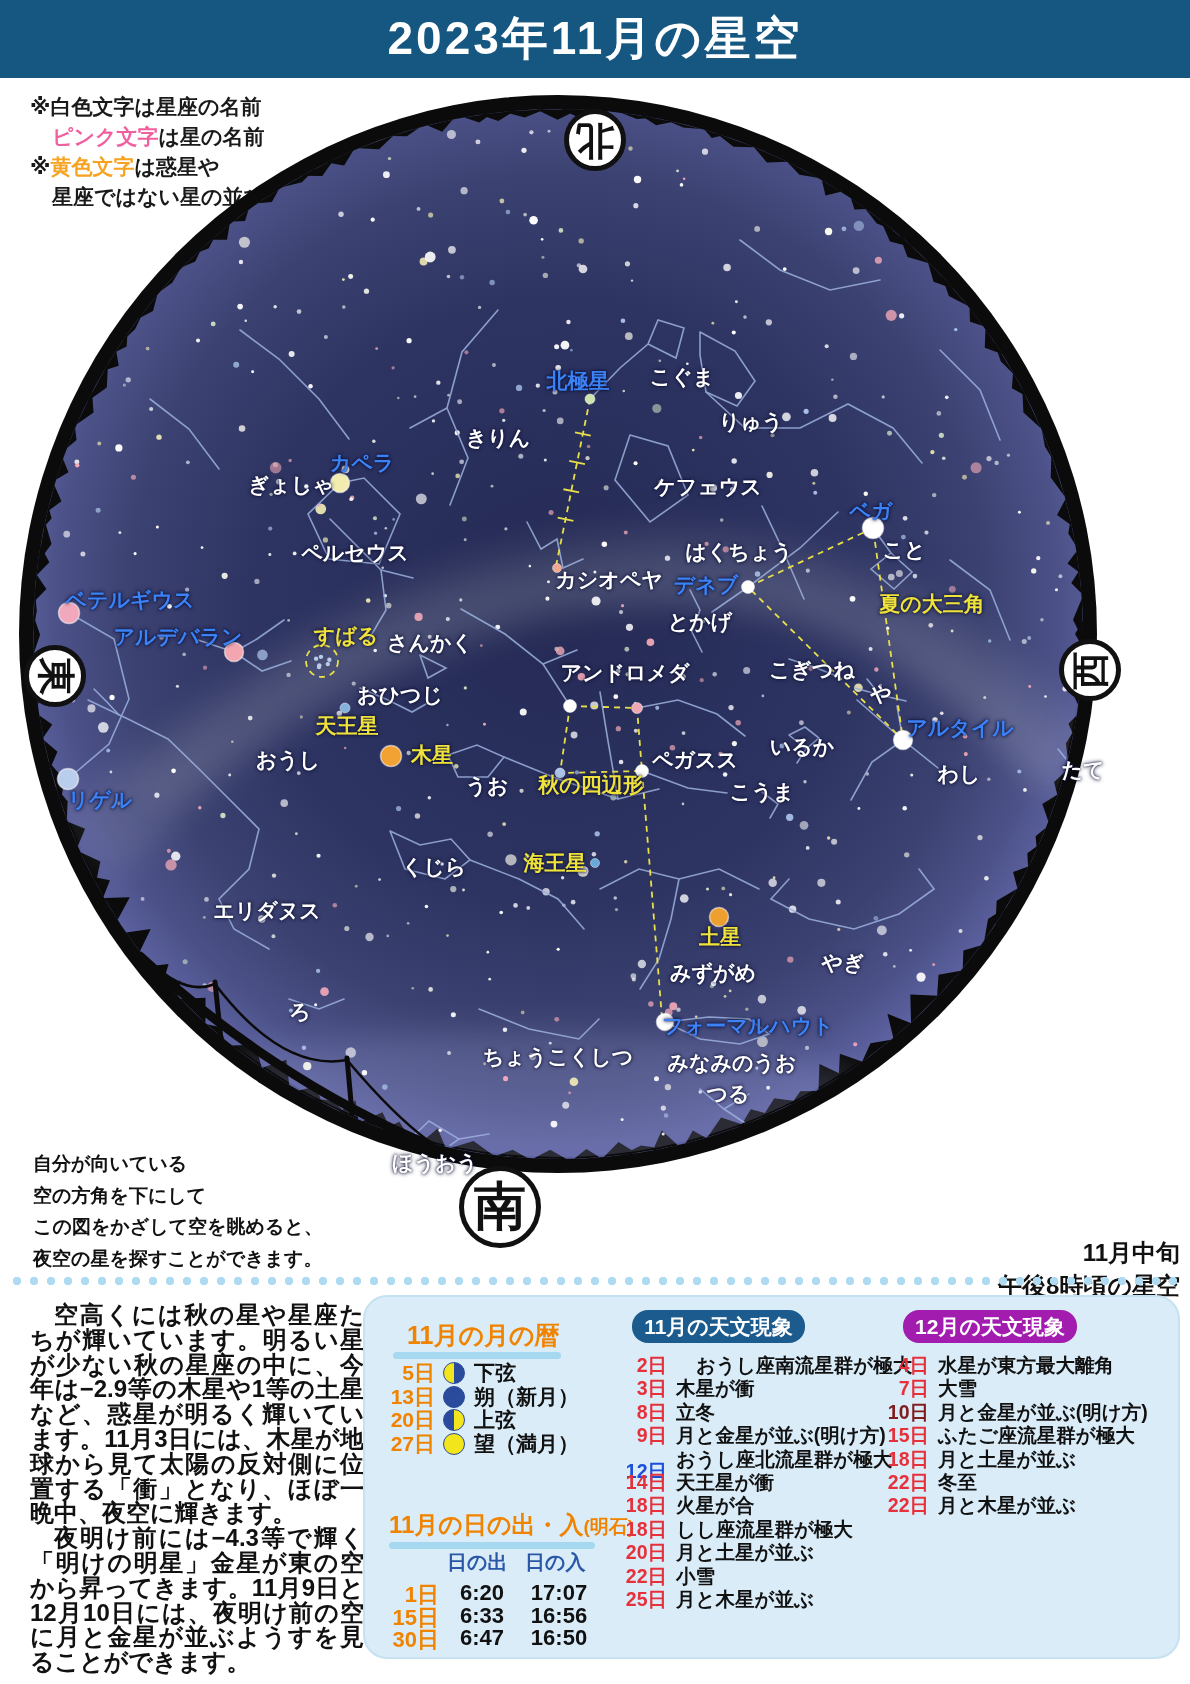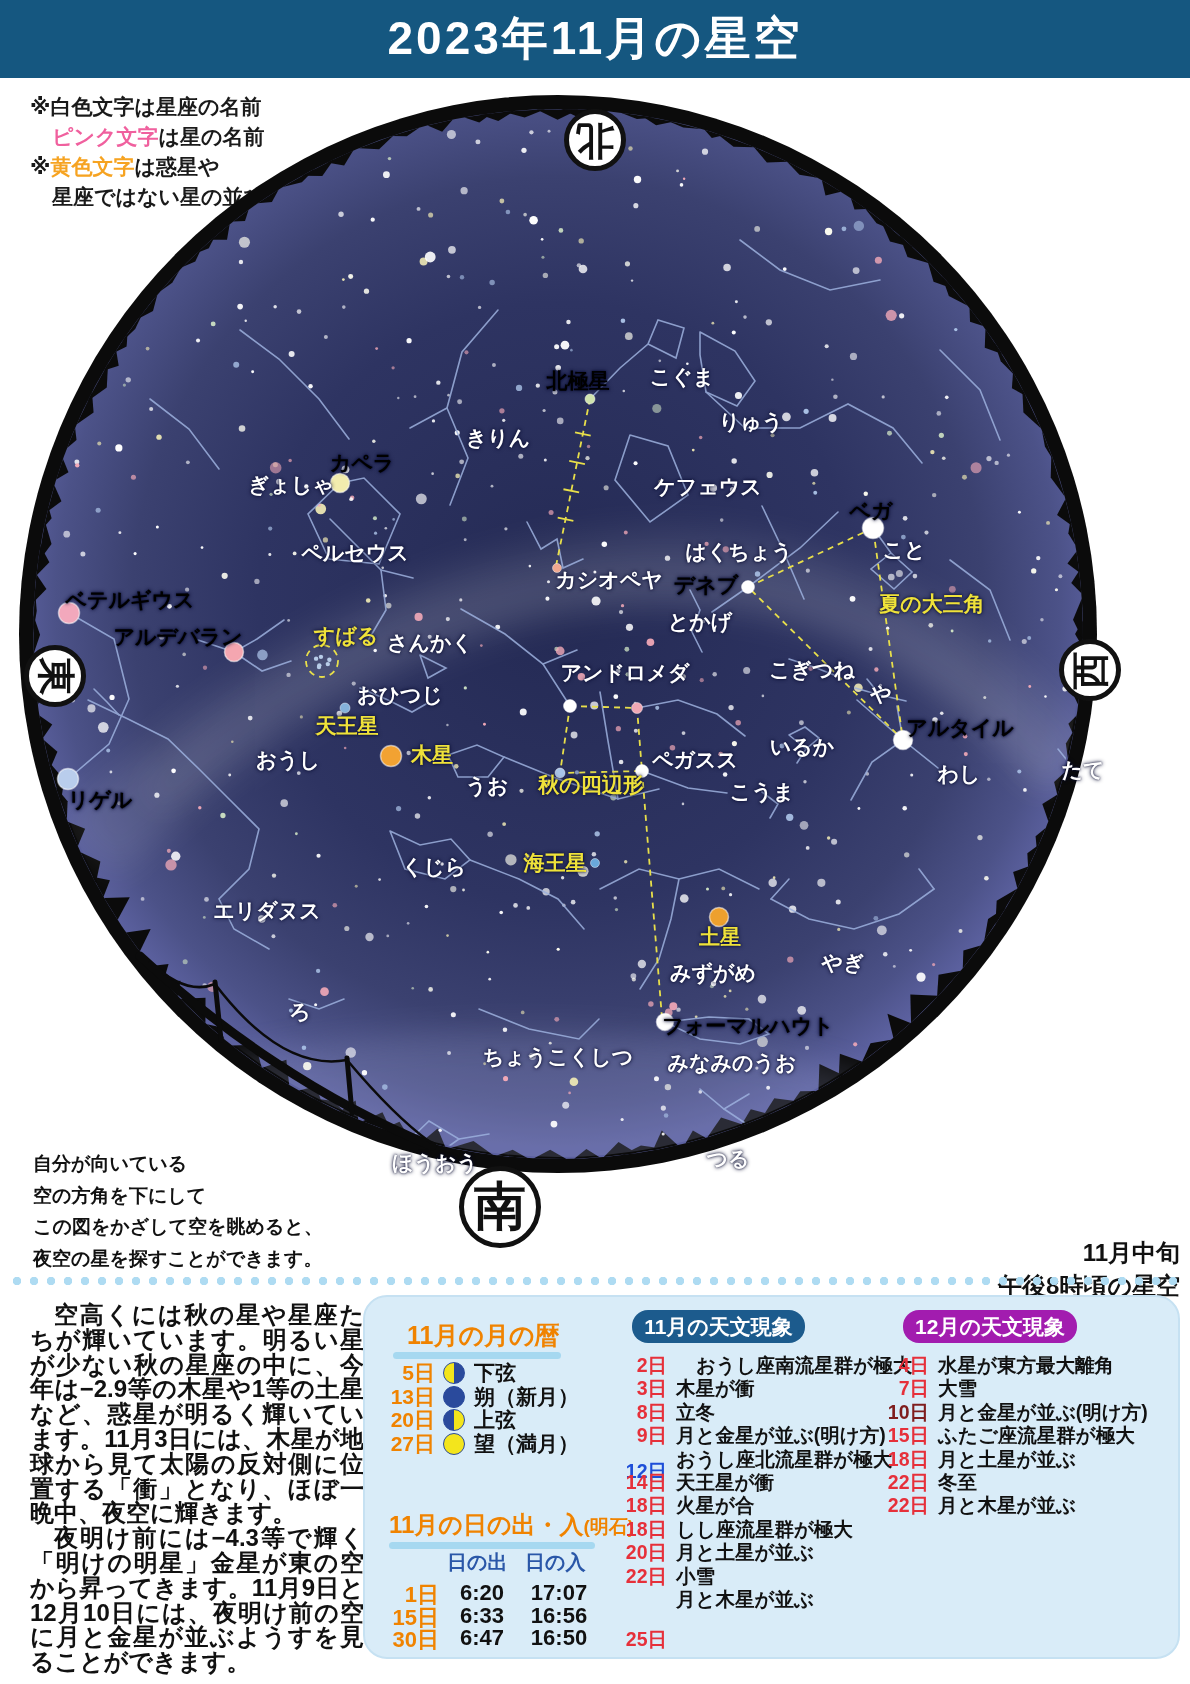--- a/index.html
+++ b/index.html
@@ -11,21 +11,21 @@
   .header h1{margin:0;color:#ffffff;font-size:46px;font-weight:bold;letter-spacing:3px;}
   
   .legend{position:absolute;left:30px;top:92px;font-size:21px;line-height:30px;color:#1a1a1a;font-weight:600;}
   .legend .ind{padding-left:22px;}
   
   svg.skymap{position:absolute;left:0;top:0;pointer-events:none;}
   
   .map-label{position:absolute;transform:translate(-50%,-50%);font-size:21px;font-weight:600;
              white-space:nowrap;text-shadow:0 0 4px rgba(8,12,48,.95),0 0 2px rgba(8,12,48,.9);}
   .map-label.constellation{color:#ffffff;}
-  .map-label.star{color:#000000;font-family:Liberation Mono, monospace;}
+  .map-label.star{color:#3b82f6;font-family:Liberation Mono, monospace;}
   .map-label.yellow{color:#efe23a;}
   
   .dir-marker{position:absolute;transform:translate(-50%,-50%);background:#ffffff;
               border:5px solid #111;border-radius:50%;display:flex;align-items:center;
               justify-content:center;box-sizing:border-box;}
   .dir-marker span{font-weight:bold;color:#111;}
   
   .hold-note{position:absolute;left:33px;top:1148px;font-size:19px;line-height:31.5px;color:#111;font-weight:600;}
   .time-note{position:absolute;left:860px;top:1236px;width:320px;text-align:right;
              font-size:24px;line-height:33px;color:#111;font-weight:600;}
@@ -810,21 +810,21 @@
       <div class="map-label constellation" style="left: 1083px; top: 770px;">たて</div>
       <div class="map-label constellation" style="left: 487px; top: 786px;">うお</div>
       <div class="map-label constellation" style="left: 434px; top: 867px;">くじら</div>
       <div class="map-label constellation" style="left: 267px; top: 911px;">エリダヌス</div>
       <div class="map-label constellation" style="left: 713px; top: 973px;">みずがめ</div>
       <div class="map-label constellation" style="left: 843px; top: 963px;">やぎ</div>
       <div class="map-label constellation" style="left: 558px; top: 1057px;">ちょうこくしつ</div>
       <div class="map-label constellation" style="left: 732px; top: 1063px;">みなみのうお</div>
       <div class="map-label constellation" style="left: 300px; top: 1012px;">ろ</div>
       <div class="map-label constellation" style="left: 435px; top: 1163px;">ほうおう</div>
-      <div class="map-label constellation" style="left: 728px; top: 1159px;">つる</div>
+      <div class="map-label constellation" style="left: 728px; top: 1094px;">つる</div>
       <div class="map-label star" style="left: 578px; top: 381px;">北極星</div>
       <div class="map-label star" style="left: 362px; top: 463px;">カペラ</div>
       <div class="map-label star" style="left: 871px; top: 511px;">ベガ</div>
       <div class="map-label star" style="left: 706px; top: 585px;">デネブ</div>
       <div class="map-label star" style="left: 130px; top: 600px;">ベテルギウス</div>
       <div class="map-label star" style="left: 178px; top: 637px;">アルデバラン</div>
       <div class="map-label star" style="left: 960px; top: 728px;">アルタイル</div>
       <div class="map-label star" style="left: 100px; top: 800px;">リゲル</div>
       <div class="map-label star" style="left: 748px; top: 1026px;">フォーマルハウト</div>
       <div class="map-label yellow" style="left: 346px; top: 636px;">すばる</div>
@@ -952,21 +952,21 @@
         </div>
         <div class="ev-row" style="left: 250px; top: 244.2px;">
           <span class="day" style="color: rgb(230, 48, 58);">20日</span>
           <span>月と土星が並ぶ</span>
         </div>
         <div class="ev-row" style="left: 250px; top: 267.6px;">
           <span class="day" style="color: rgb(230, 48, 58);">22日</span>
           <span>小雪</span>
         </div>
         <div class="ev-row" style="left: 250px; top: 291px;">
-          <span class="day" style="color: rgb(230, 48, 58); margin-top: 40px;">25日</span>
+          <span class="day" style="color: rgb(230, 48, 58);">25日</span>
           <span>月と木星が並ぶ</span>
         </div>
       </div>
 
     <div class="badge" id="dec-badge" style="left: 538px; top: 13px; width: 174px; background: #a21caf;">12月の天文現象</div>
     <div id="dec-rows">
         <div class="ev-row" style="left: 512px; top: 57px;">
           <span class="day" style="color: rgb(230, 48, 58);">4日</span>
           <span>水星が東方最大離角</span>
         </div>

